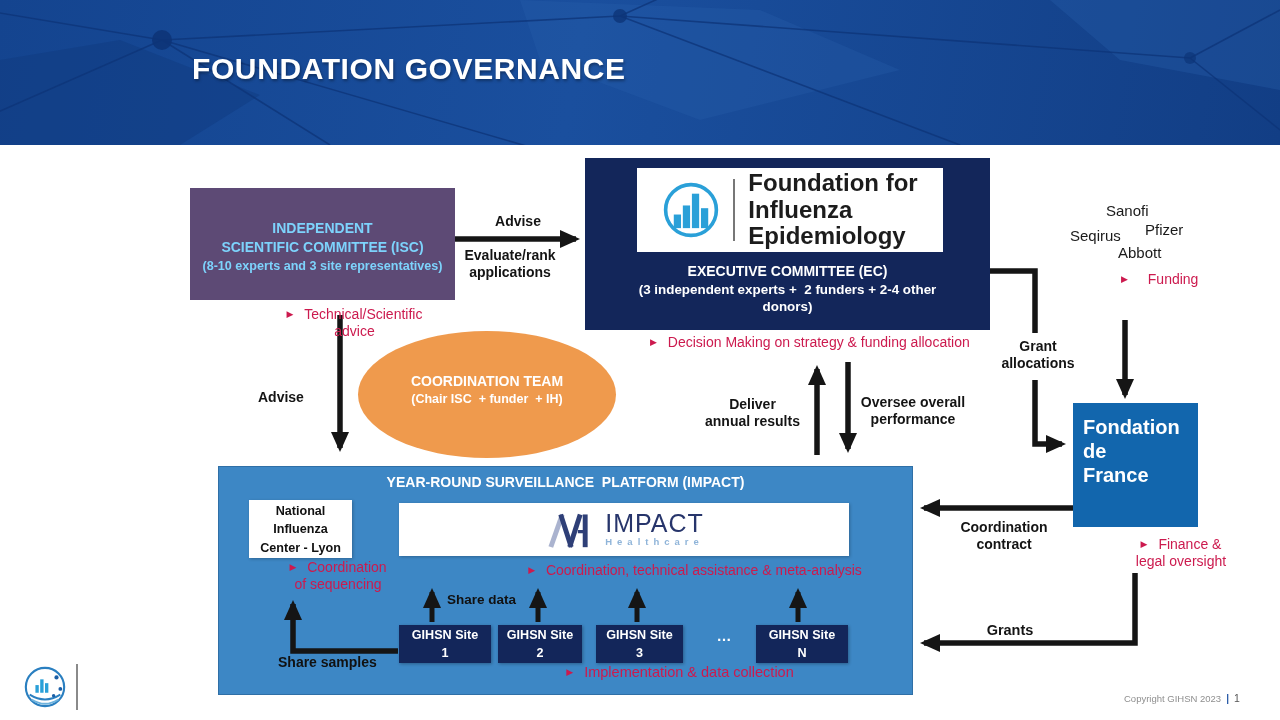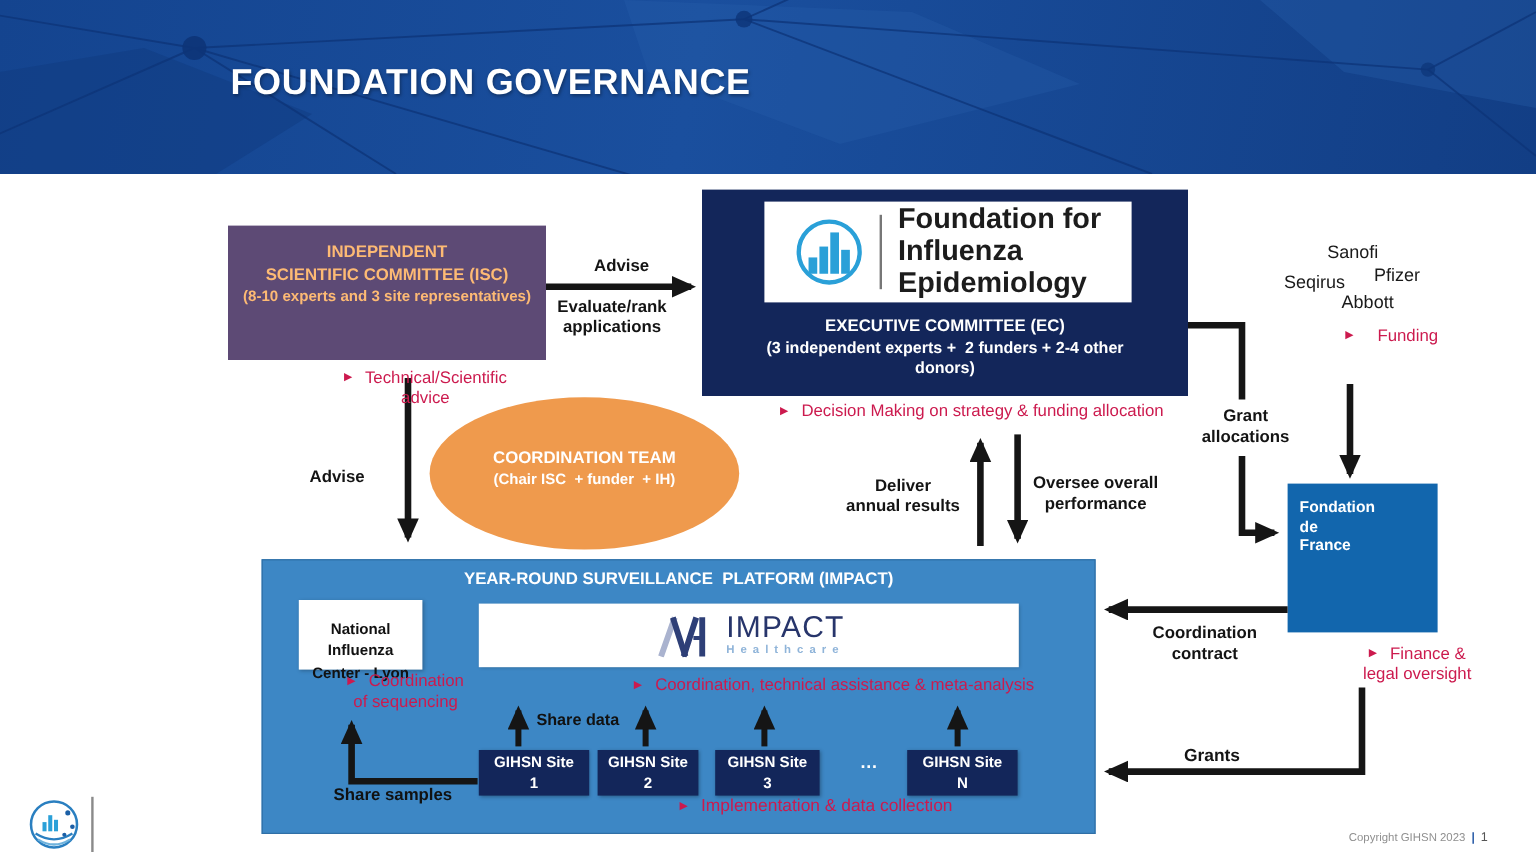--- a/index.html
+++ b/index.html
@@ -12,21 +12,21 @@
   .page-title{position:absolute;left:192px;top:52px;font-size:30px;font-weight:bold;color:#ffffff;
               letter-spacing:.6px;text-shadow:1px 2px 3px rgba(0,0,0,.35);}
   
   .lbl{position:absolute;font-weight:bold;color:#141414;font-size:14px;line-height:1.22;}
   .red{color:#cc1a4e;font-weight:normal;padding-left:45px;}
   .bullet{display:inline-block;font-size:9px;margin-right:7px;transform:translateY(-2px);color:#cc1a4e;}
   .keep-sp{white-space:pre-wrap;}
   .ctr{text-align:center;}
   
   .isc-box{position:absolute;left:190px;top:188px;width:265px;height:112px;background:#5d4a75;
-           color:#fdba74;text-align:center;padding-top:12px;box-sizing:border-box;}
+           color:#7dd3fc;text-align:center;padding-top:31px;box-sizing:border-box;}
   .isc-box .l1,.isc-box .l2{font-size:14px;font-weight:bold;line-height:1.35;}
   .isc-box .l3{font-size:12.6px;font-weight:bold;line-height:1.5;}
   
   .ec-box{position:absolute;left:585px;top:158px;width:405px;height:172px;background:#13265a;}
   .ec-logo{position:absolute;left:52px;top:10px;width:306px;height:84px;background:#fff;
            display:flex;align-items:center;justify-content:center;gap:13px;}
   .ec-logo-text{font-size:24px;font-weight:bold;color:#1c1c1c;line-height:1.12;}
   .ec-logo-div{width:2px;height:62px;background:#777;}
   .ec-title{position:absolute;left:0;top:105px;width:100%;text-align:center;color:#fff;
             font-weight:bold;font-size:14px;}
@@ -36,35 +36,35 @@
   .ct-ellipse{position:absolute;left:358px;top:331px;width:258px;height:127px;background:#ef9a4d;
               border-radius:50%;color:#fff;text-align:center;padding-top:42px;box-sizing:border-box;}
   .ct-ellipse .t{font-size:14px;font-weight:bold;}
   .ct-ellipse .s{font-size:12.5px;font-weight:bold;margin-top:3px;}
   
   .platform-box{position:absolute;left:218px;top:466px;width:695px;height:229px;background:#3d87c5;
                 border:1px solid #2f6fa6;box-sizing:border-box;}
   .platform-title{position:absolute;left:0;top:7px;width:100%;text-align:center;color:#fff;
                   font-weight:bold;font-size:14px;}
   .nic-box{position:absolute;left:30px;top:33px;width:103px;height:58px;background:#fff;color:#111;
-           font-weight:bold;font-size:12.6px;text-align:center;line-height:1.45;padding-top:15px;
+           font-weight:bold;font-size:12.6px;text-align:center;line-height:1.45;padding-top:2px;
            box-sizing:border-box;box-shadow:1px 1px 3px rgba(0,0,0,.25);}
   .impact-box{position:absolute;left:180px;top:36px;width:450px;height:53px;background:#fff;
               display:flex;align-items:center;justify-content:center;gap:13px;
               box-shadow:1px 1px 3px rgba(0,0,0,.25);}
   .impact-name{font-size:25px;font-weight:normal;color:#27356b;letter-spacing:1px;line-height:.95;}
   .impact-sub{font-size:9.5px;color:#8fb4d9;letter-spacing:5px;font-weight:bold;}
   .site-box{position:absolute;top:158px;height:38px;background:#13265a;color:#fff;font-weight:bold;
             font-size:12.6px;text-align:center;line-height:1.4;padding-top:2px;box-sizing:border-box;
             box-shadow:1px 1px 3px rgba(0,0,0,.3);}
   .site-ellipsis{position:absolute;left:492px;top:160px;width:26px;color:#fff;font-weight:bold;
                  font-size:15px;text-align:center;}
   
   .fdf-box{position:absolute;left:1073px;top:403px;width:125px;height:124px;background:#1266ad;
-           color:#fff;font-weight:bold;font-size:13px;line-height:1.2;padding:12px 0 0 10px;
+           color:#fff;font-weight:bold;font-size:20px;line-height:1.2;padding:12px 0 0 10px;
            box-sizing:border-box;}
   
   .funder{position:absolute;font-size:15px;color:#1a1a1a;font-weight:normal;}
   
   .footer-logo{position:absolute;left:22px;top:664px;display:flex;align-items:center;}
   .footer-div{width:1.5px;height:46px;background:#8a8a8a;margin:0 10px 0 8px;}
   .footer-org{font-size:10.5px;font-weight:bold;color:#222;line-height:1.3;}
   .copyright{position:absolute;left:1124px;top:692px;font-size:9.5px;color:#8f8f8f;}
   .copyright .sep{color:#2a5ca8;font-weight:bold;margin:0 5px;font-size:10px;}
   .copyright .pg{color:#555;font-size:10.5px;}

